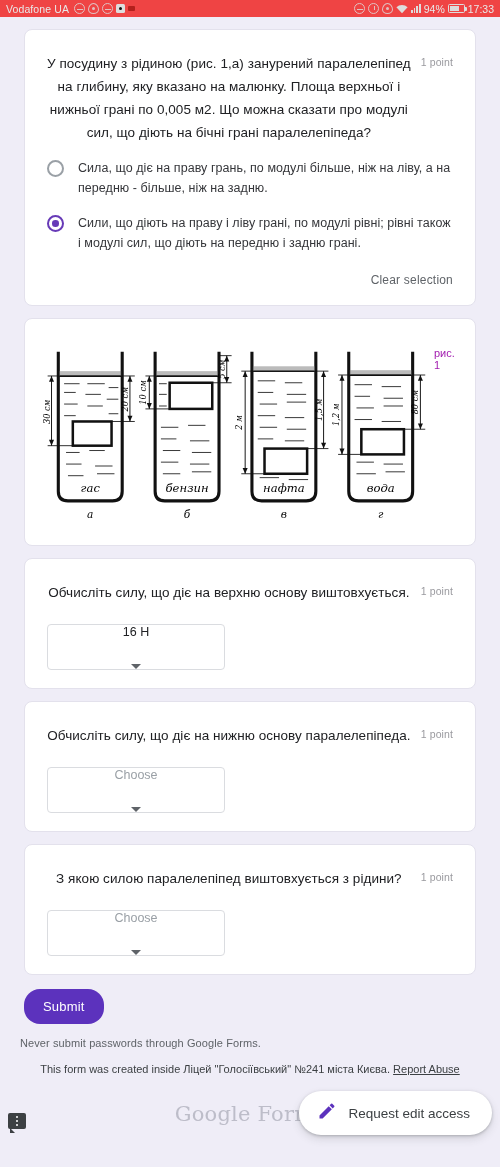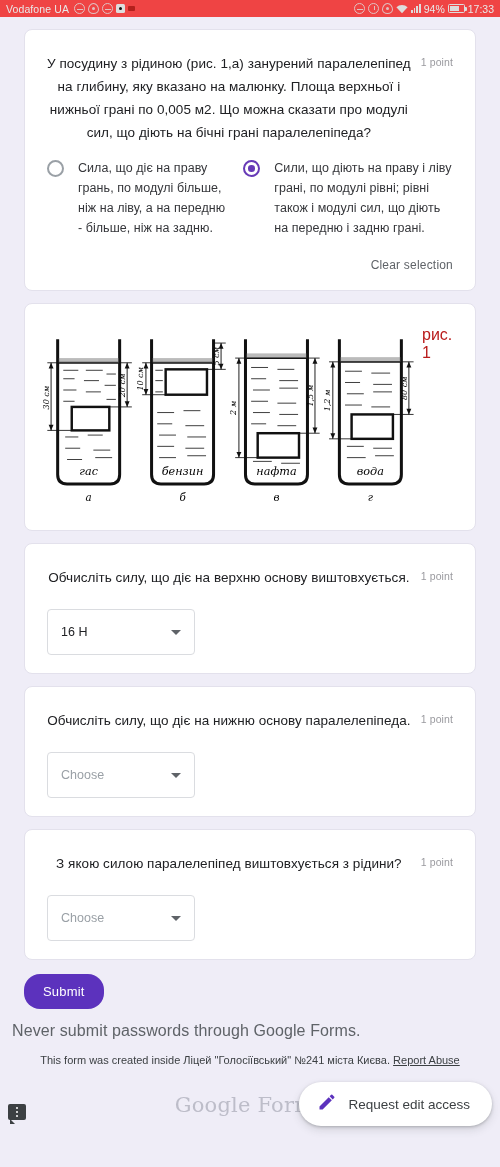--- a/index.html
+++ b/index.html
@@ -71,63 +71,63 @@
   .q-text {
     font-size: 13.5px; line-height: 23px; color: #202124; flex: 1;
     letter-spacing: .05px;
     text-align: center;
   }
   .q-points {
     font-size: 10.5px; color: #9a9a9f; white-space: nowrap;
     padding-top: 4px; letter-spacing: .1px;
   }
 
-  .options { margin-top: 14px; display: flex; flex-direction: row; gap: 15px; }
+  .options { margin-top: 14px; display: flex; flex-direction: column; gap: 15px; }
   .opt { display: flex; align-items: flex-start; gap: 14px; }
   .radio {
     width: 17px; height: 17px; border-radius: 50%;
     border: 2px solid #9aa0a6; flex: 0 0 17px; margin-top: 2px;
     position: relative; background: #fff;
   }
   .radio.checked { border-color: #673ab7; }
   .radio.checked::after {
     content: ""; position: absolute; left: 3.2px; top: 3.2px;
     width: 6.6px; height: 6.6px; border-radius: 50%; background: #673ab7;
   }
   .opt-label { font-size: 12.5px; line-height: 20px; color: #35363a; letter-spacing: .05px; }
   .clear-row { display: flex; justify-content: flex-end; margin-top: 20px; }
   .clear-link { font-size: 12px; color: #5f6368; letter-spacing: .2px; cursor: pointer; }
 
   
   .figure-wrap { display: flex; flex-direction: row; align-items: flex-start; }
-  .figure-caption { font-size: 16px; color: #b91c1c; }
+  .figure-caption { font-size: 11px; color: #a21caf; margin-top: 6px; }
 
   
   .dropdown {
-    margin-top: 20px; width: 148px; height: 46px;
+    margin-top: 20px; width: 178px; height: 46px;
     border: 1px solid #dadce0; border-radius: 4px;
     display: flex; align-items: center; justify-content: space-between;
-    padding: 0 13px; background: #fff; cursor: pointer;
+    padding: 0 13px; background: #fff; cursor: pointer; flex-direction: column;
   }
   .dd-val { font-size: 12.5px; color: #202124; }
   .dd-val.placeholder { color: #9aa0a6; }
   .caret {
     width: 0; height: 0; border-left: 5px solid transparent;
     border-right: 5px solid transparent; border-top: 5px solid #5f6368;
   }
 
   
   .submit-row { padding: 14px 24px 0 24px; }
   .submit-btn {
     background: #5c32bd; color: #fff; border: none; border-radius: 16px;
     font-size: 13px; padding: 10px 19px; cursor: pointer;
     font-family: "Liberation Sans", sans-serif; letter-spacing: .2px;
   }
   .disclaimer {
-    padding: 13px 24px 0 12px; font-size: 16px; color: #5f6368; letter-spacing: .1px;
+    padding: 13px 24px 0 20px; font-size: 11px; color: #5f6368; letter-spacing: .1px;
   }
   .created-line {
     margin-top: 14px; text-align: center; font-size: 11px; color: #3c4043;
     padding: 0 16px;
   }
   .created-line a { color: #3c4043; text-decoration: underline; }
   .brand-row {
     margin-top: 16px; display: flex; align-items: center; justify-content: center;
     position: relative; height: 46px;
   }

